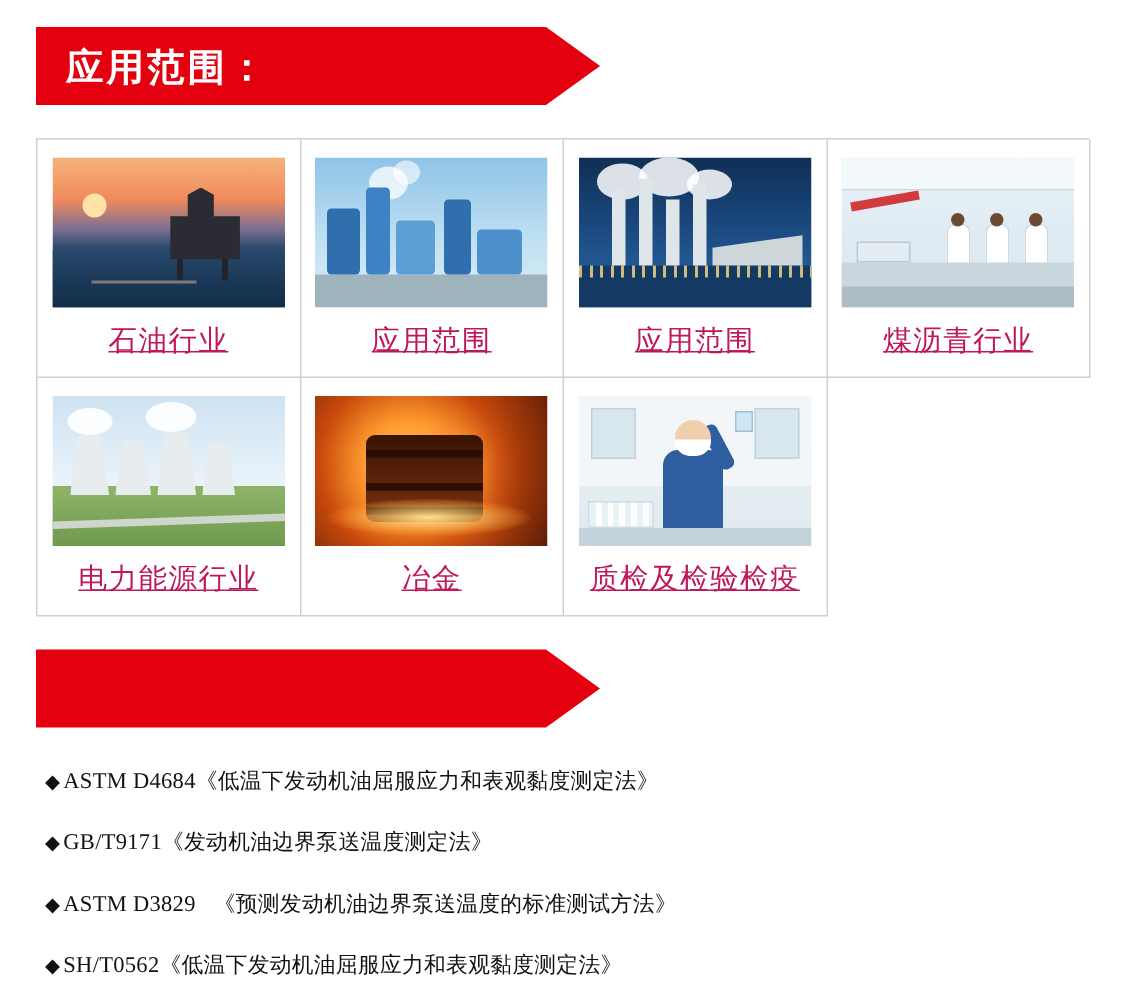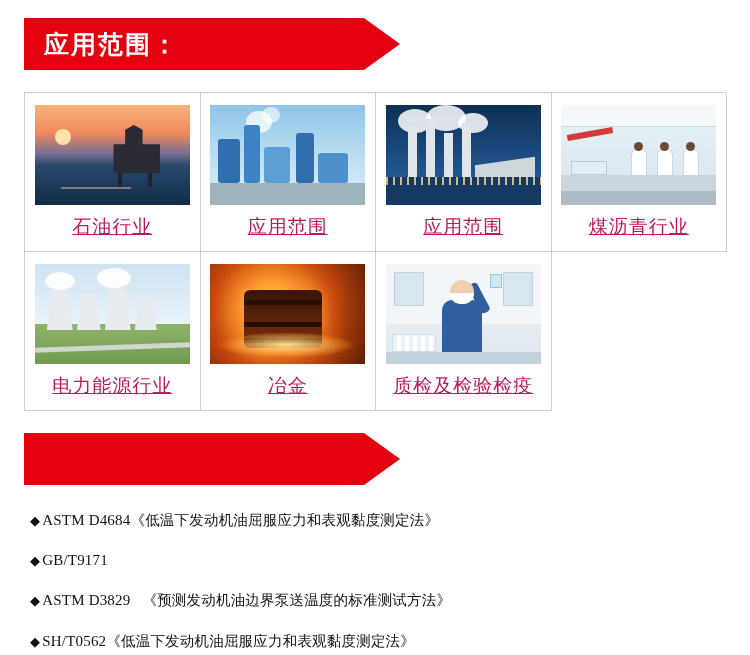--- a/index.html
+++ b/index.html
@@ -354,20 +354,21 @@
 
   <div class="std-item">
     <span class="dia">◆</span>
     <span class="code">ASTM D4684</span>
     <span class="name">《低温下发动机油屈服应力和表观黏度测定法》</span>
   </div>
 
   <div class="std-item">
     <span class="dia">◆</span>
     <span class="code">GB/T9171</span>
+    <span class="name">《发动机油边界泵送温度测定法》</span>
   </div>
 
   <div class="std-item">
     <span class="dia">◆</span>
     <span class="code">ASTM D3829</span>
     <span class="name" style="margin-left:12px">《预测发动机油边界泵送温度的标准测试方法》</span>
   </div>
 
   <div class="std-item">
     <span class="dia">◆</span>

